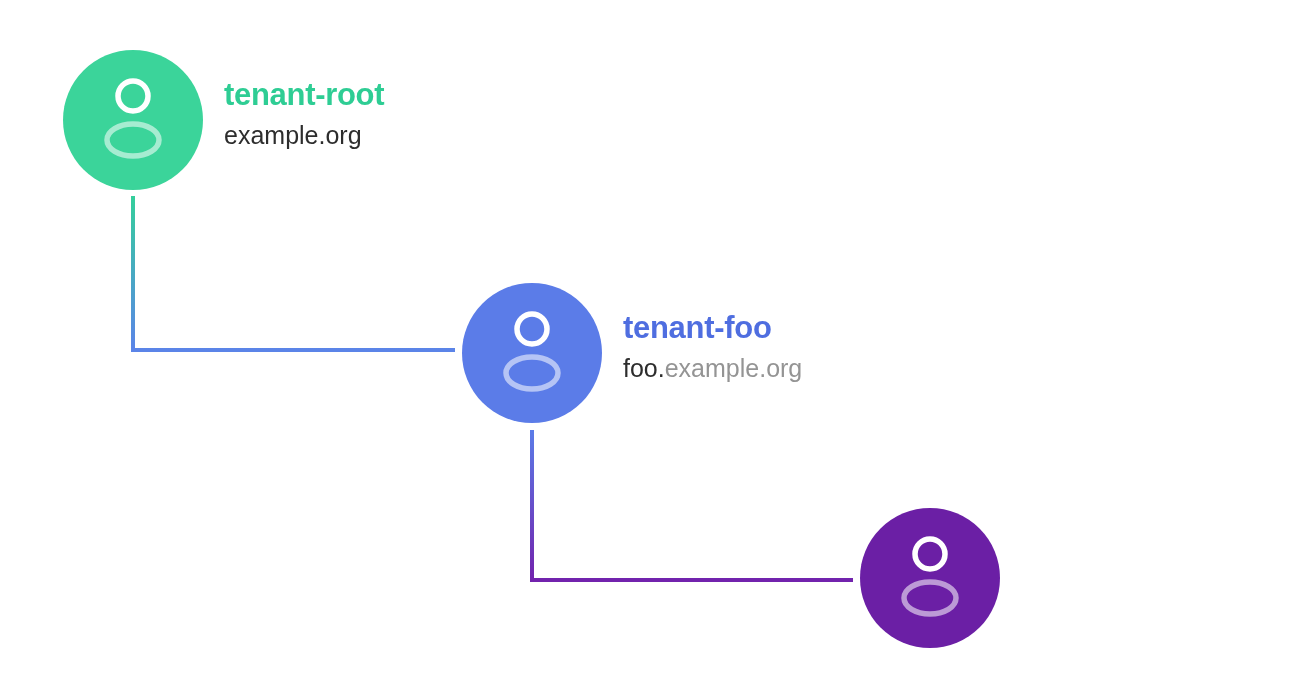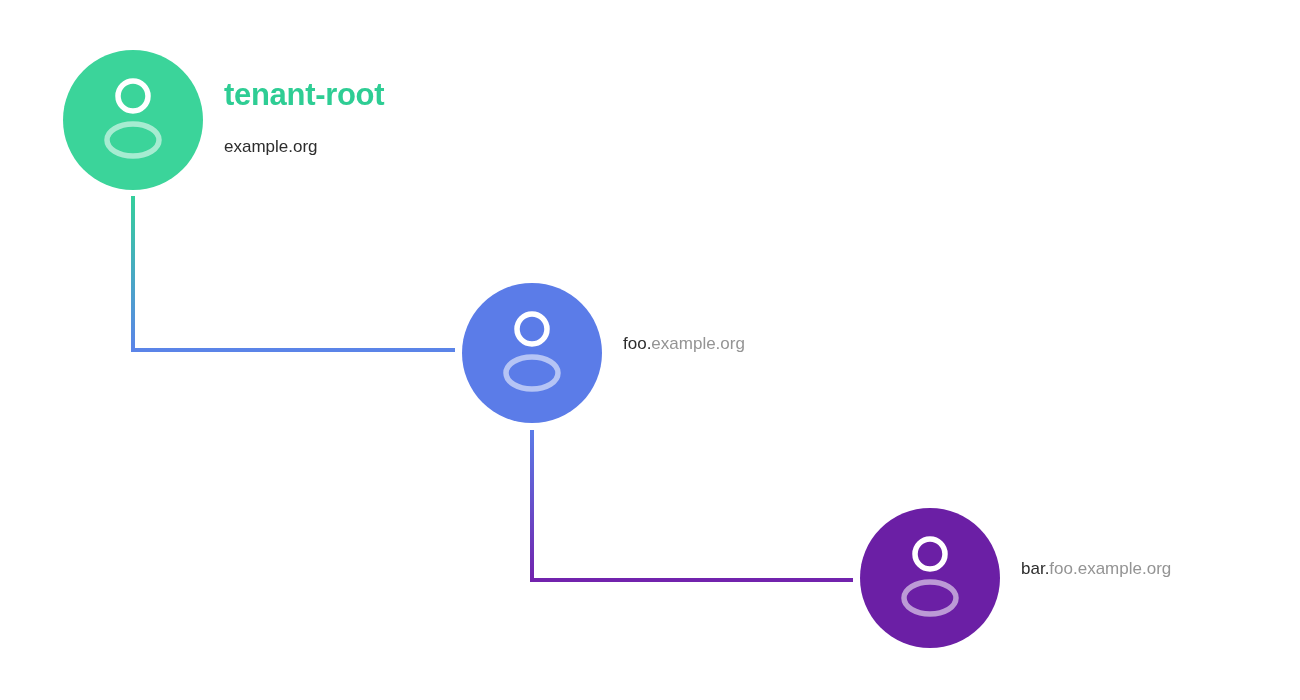--- a/index.html
+++ b/index.html
@@ -46,22 +46,22 @@
     white-space: nowrap;
   }
   .node-title {
     font-size: 31px;
     font-weight: 800;
     letter-spacing: -0.3px;
     line-height: 36px;
     color: var(--title-color, #333);
   }
   .node-domain {
-    margin-top: 21px;
-    font-size: 17px;
+    margin-top: 9px;
+    font-size: 25px;
     font-weight: 400;
     line-height: 26px;
   }
   .domain-own    { color: #2d2d2d; }
   .domain-parent { color: #949494; }
 </style>
 </head>
 <body>
 
 <div class="canvas">
@@ -95,29 +95,29 @@
   </div>
 
   <div class="node node-2" style="--circle-color: #5b7ce8; --title-color: #4f6ee0;">
     <div class="avatar">
       <svg viewBox="0 0 140 140" xmlns="http://www.w3.org/2000/svg">
         <circle cx="70" cy="46" r="15" fill="none" stroke="#ffffff" stroke-width="5.5"></circle>
         <ellipse cx="70" cy="90" rx="26" ry="16" fill="none" stroke="#ffffff" stroke-opacity="0.55" stroke-width="5.5"></ellipse>
       </svg>
     </div>
     <div class="node-text">
+      <div class="node-title">tenant-foo</div>
       <div class="node-domain"><span class="domain-own">foo.</span><span class="domain-parent">example.org</span></div>
     </div>
   </div>
 
   <div class="node node-3" style="--circle-color: #6b1fa5; --title-color: #6b1ca6;">
     <div class="avatar">
       <svg viewBox="0 0 140 140" xmlns="http://www.w3.org/2000/svg">
         <circle cx="70" cy="46" r="15" fill="none" stroke="#ffffff" stroke-width="5.5"></circle>
         <ellipse cx="70" cy="90" rx="26" ry="16" fill="none" stroke="#ffffff" stroke-opacity="0.55" stroke-width="5.5"></ellipse>
       </svg>
     </div>
     <div class="node-text">
-      <div class="node-domain"><span class="domain-own">bar.</span><span class="domain-parent">foo.example.org</span></div>
     </div>
   </div>
 
 </div>
 
 </body></html>

